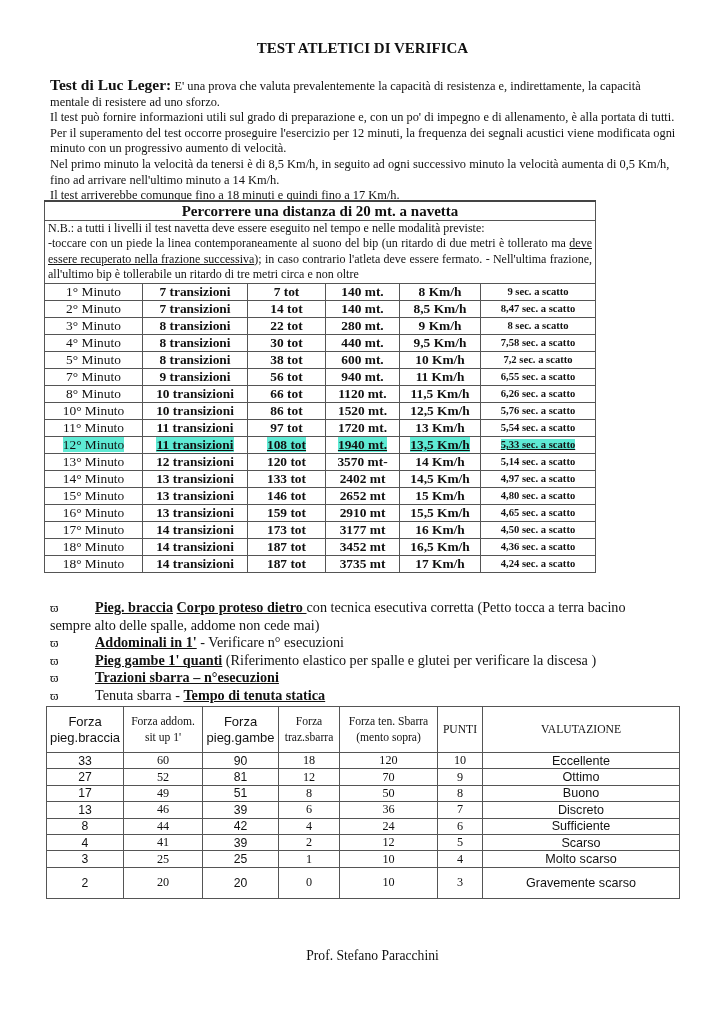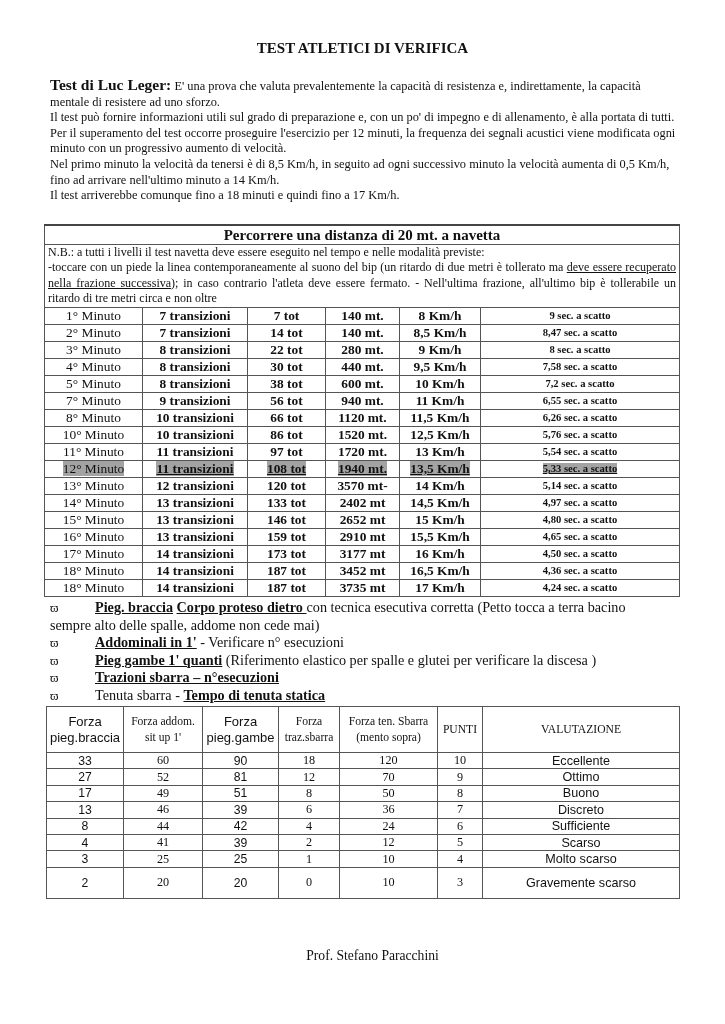--- a/index.html
+++ b/index.html
@@ -4,33 +4,33 @@
 <style>
   html, body { margin: 0; padding: 0; background: #ffffff; }
   body { width: 725px; height: 1024px; position: relative; overflow: hidden;
          font-family: "Liberation Serif", "DejaVu Serif", serif; color: #111; }
   .title { position: absolute; top: 40px; left: 0; width: 725px; text-align: center;
            font-weight: bold; font-size: 15px; }
   .intro { position: absolute; top: 77px; left: 50px; width: 628px; font-size: 12.4px; line-height: 15.6px; }
   .intro .lead { font-weight: bold; font-size: 15.5px; }
   .intro p { margin: 0; }
 
-  .nav-table { position: absolute; top: 224px; left: 44px; width: 636px; border-collapse: collapse;
+  .nav-table { position: absolute; top: 200px; left: 44px; width: 552px; border-collapse: collapse;
                border-top: 2px solid #444; }
   .nav-table td { border: 1px solid #555; padding: 0; height: 15.6px; text-align: center; font-size: 13.4px; }
   .nav-table .hdr { font-weight: bold; font-size: 15px; height: 18px; }
   .nav-table .note { text-align: justify; font-size: 12px; line-height: 15.4px; padding: 0 3px; height: auto; }
   .nav-table .note u { text-decoration: underline; }
   .nav-table td.c-min { width: 97px; margin-top: 7px; }
   .nav-table td.c-tr  { width: 104px; font-weight: bold; }
   .nav-table td.c-tot { width: 77px; font-weight: bold; }
   .nav-table td.c-mt  { width: 73px; font-weight: bold; }
   .nav-table td.c-kmh { width: 80px; font-weight: bold; }
   .nav-table td.c-sec { font-weight: bold; font-size: 10.6px; }
-  .hl span { background: #a3a3a3; }
+  .hl span { background: #5eead4; }
   .hl td.c-tr span, .hl td.c-tot span, .hl td.c-mt span, .hl td.c-kmh span, .hl td.c-sec span { text-decoration: underline; }
 
   .exercises { position: absolute; top: 599px; left: 50px; width: 630px; font-size: 14.2px; line-height: 17.6px; }
   .ex-item { display: flex; }
   .ex-item .bullet { width: 45px; font-size: 13px; }
   .ex-item b { text-decoration: underline; }
   .ex-cont { margin: 0; }
 
   .grade-table { position: absolute; top: 706px; left: 46px; width: 634px; border-collapse: collapse; }
   .grade-table td { border: 1px solid #555; text-align: center; padding: 0; font-size: 12.2px; height: 15.4px; }

